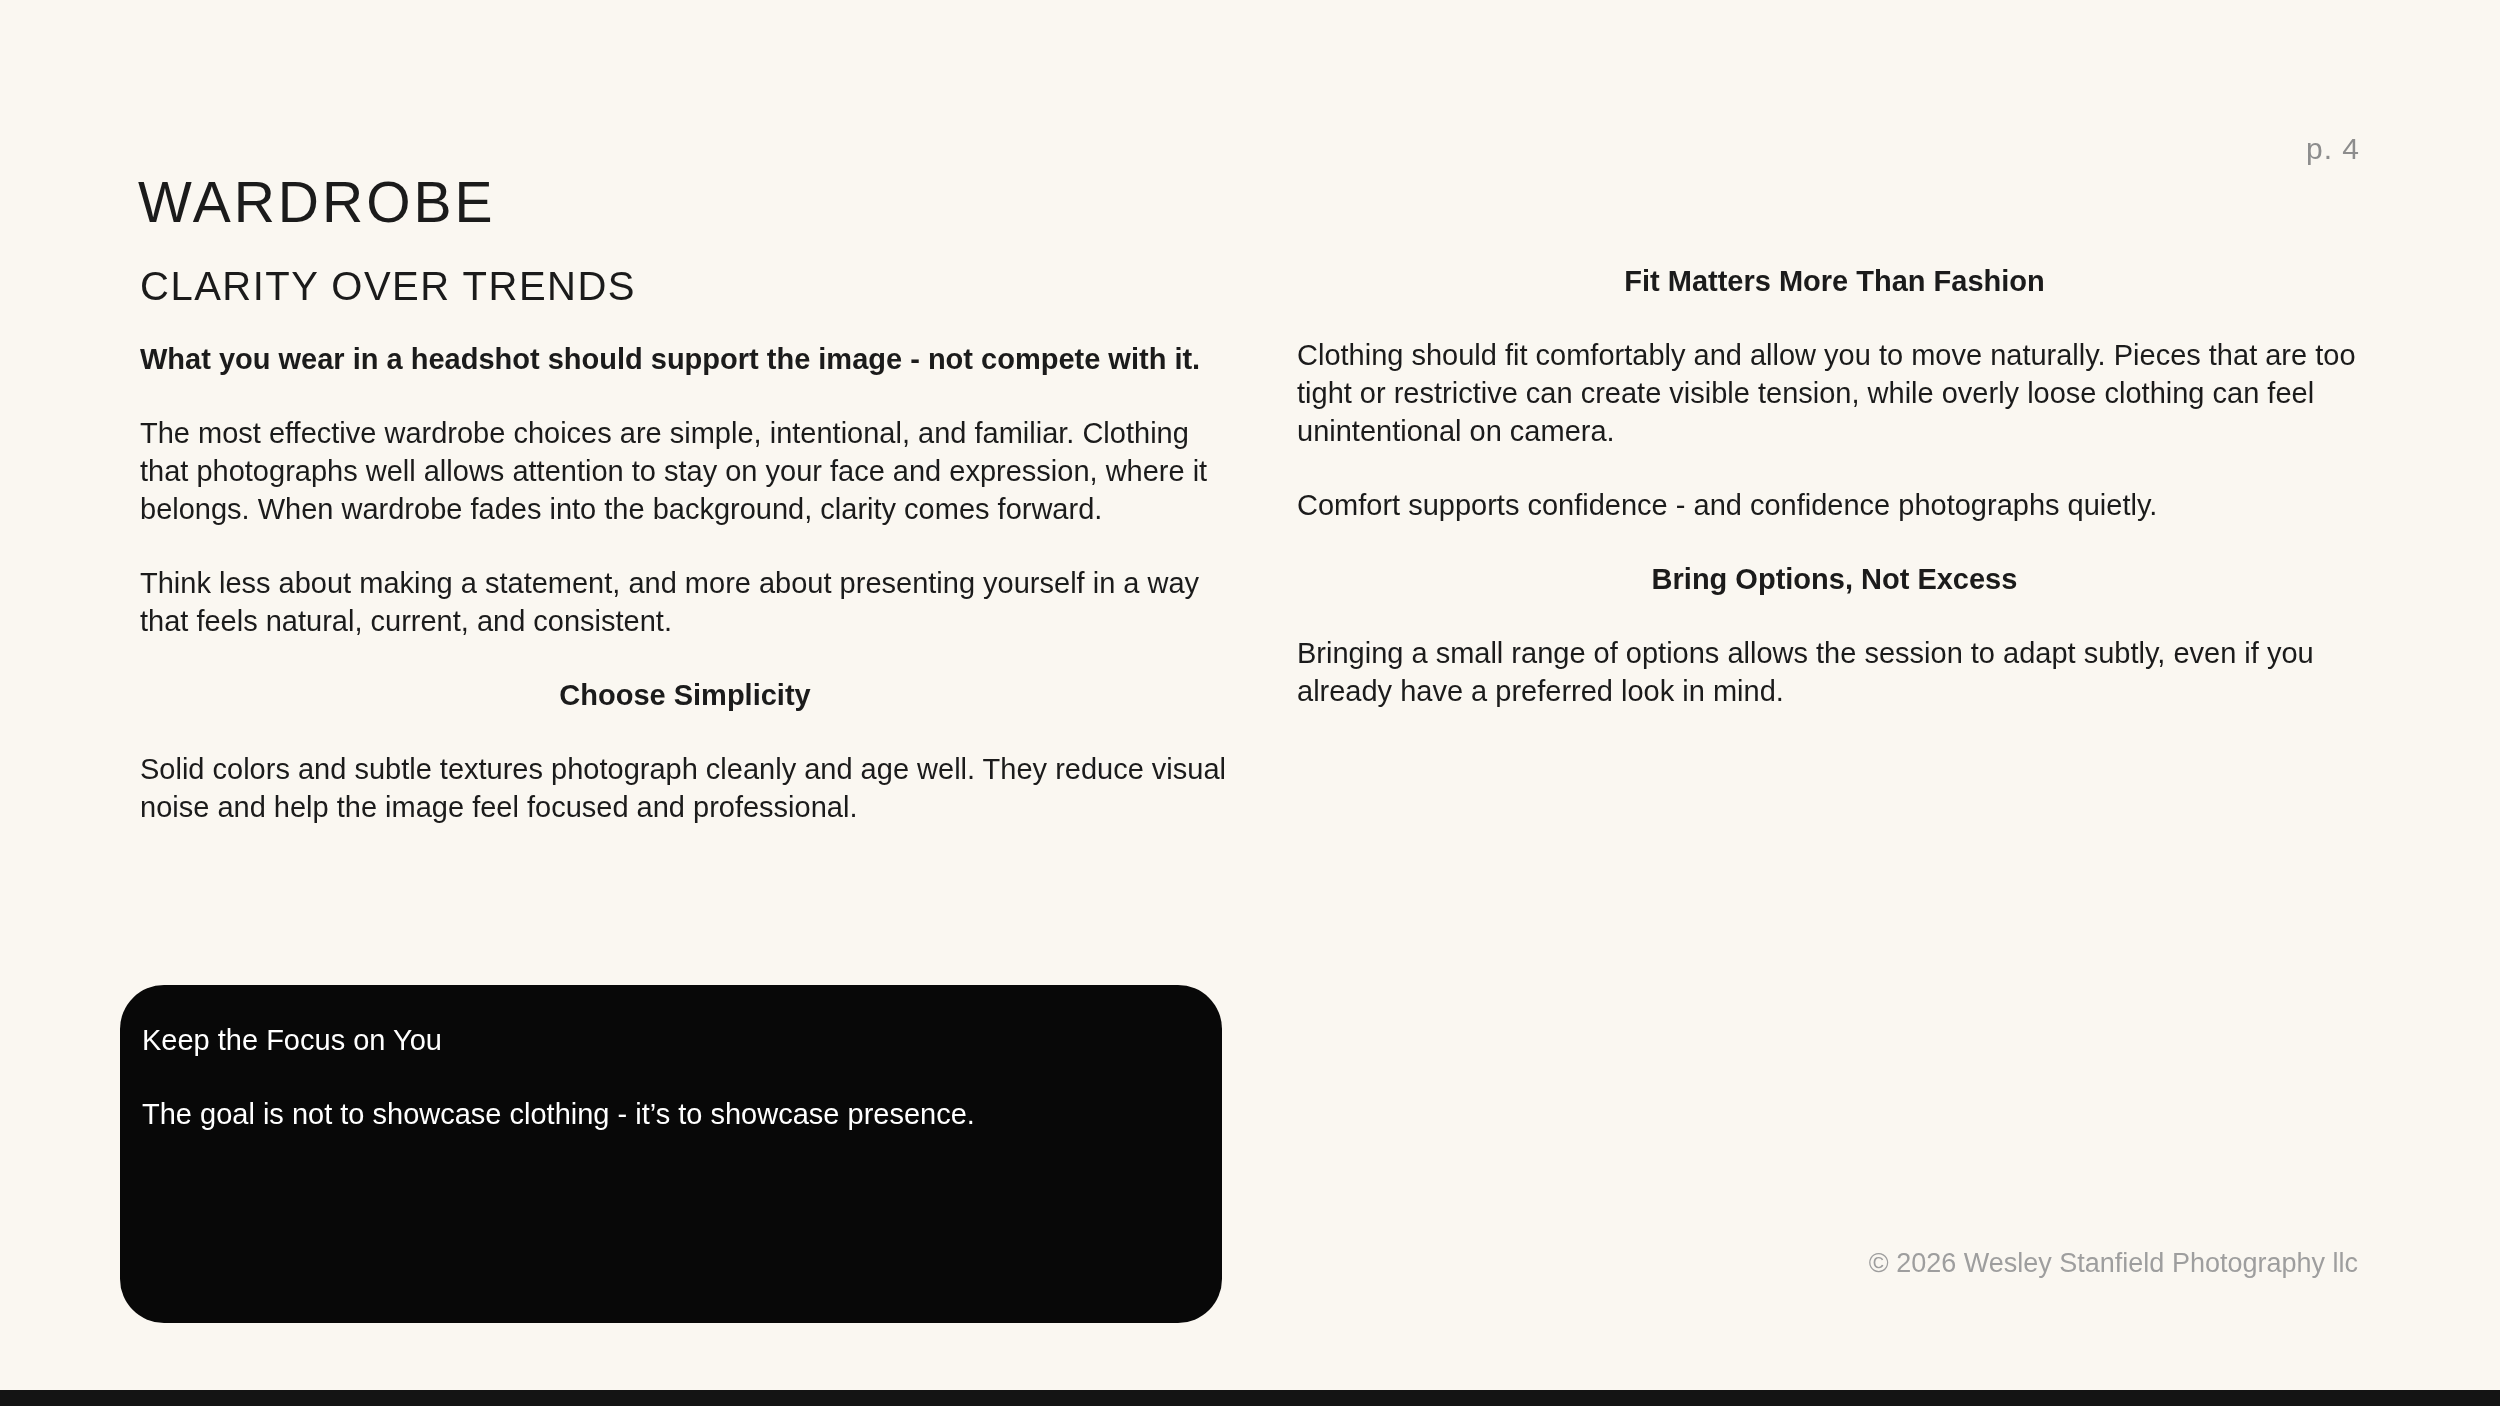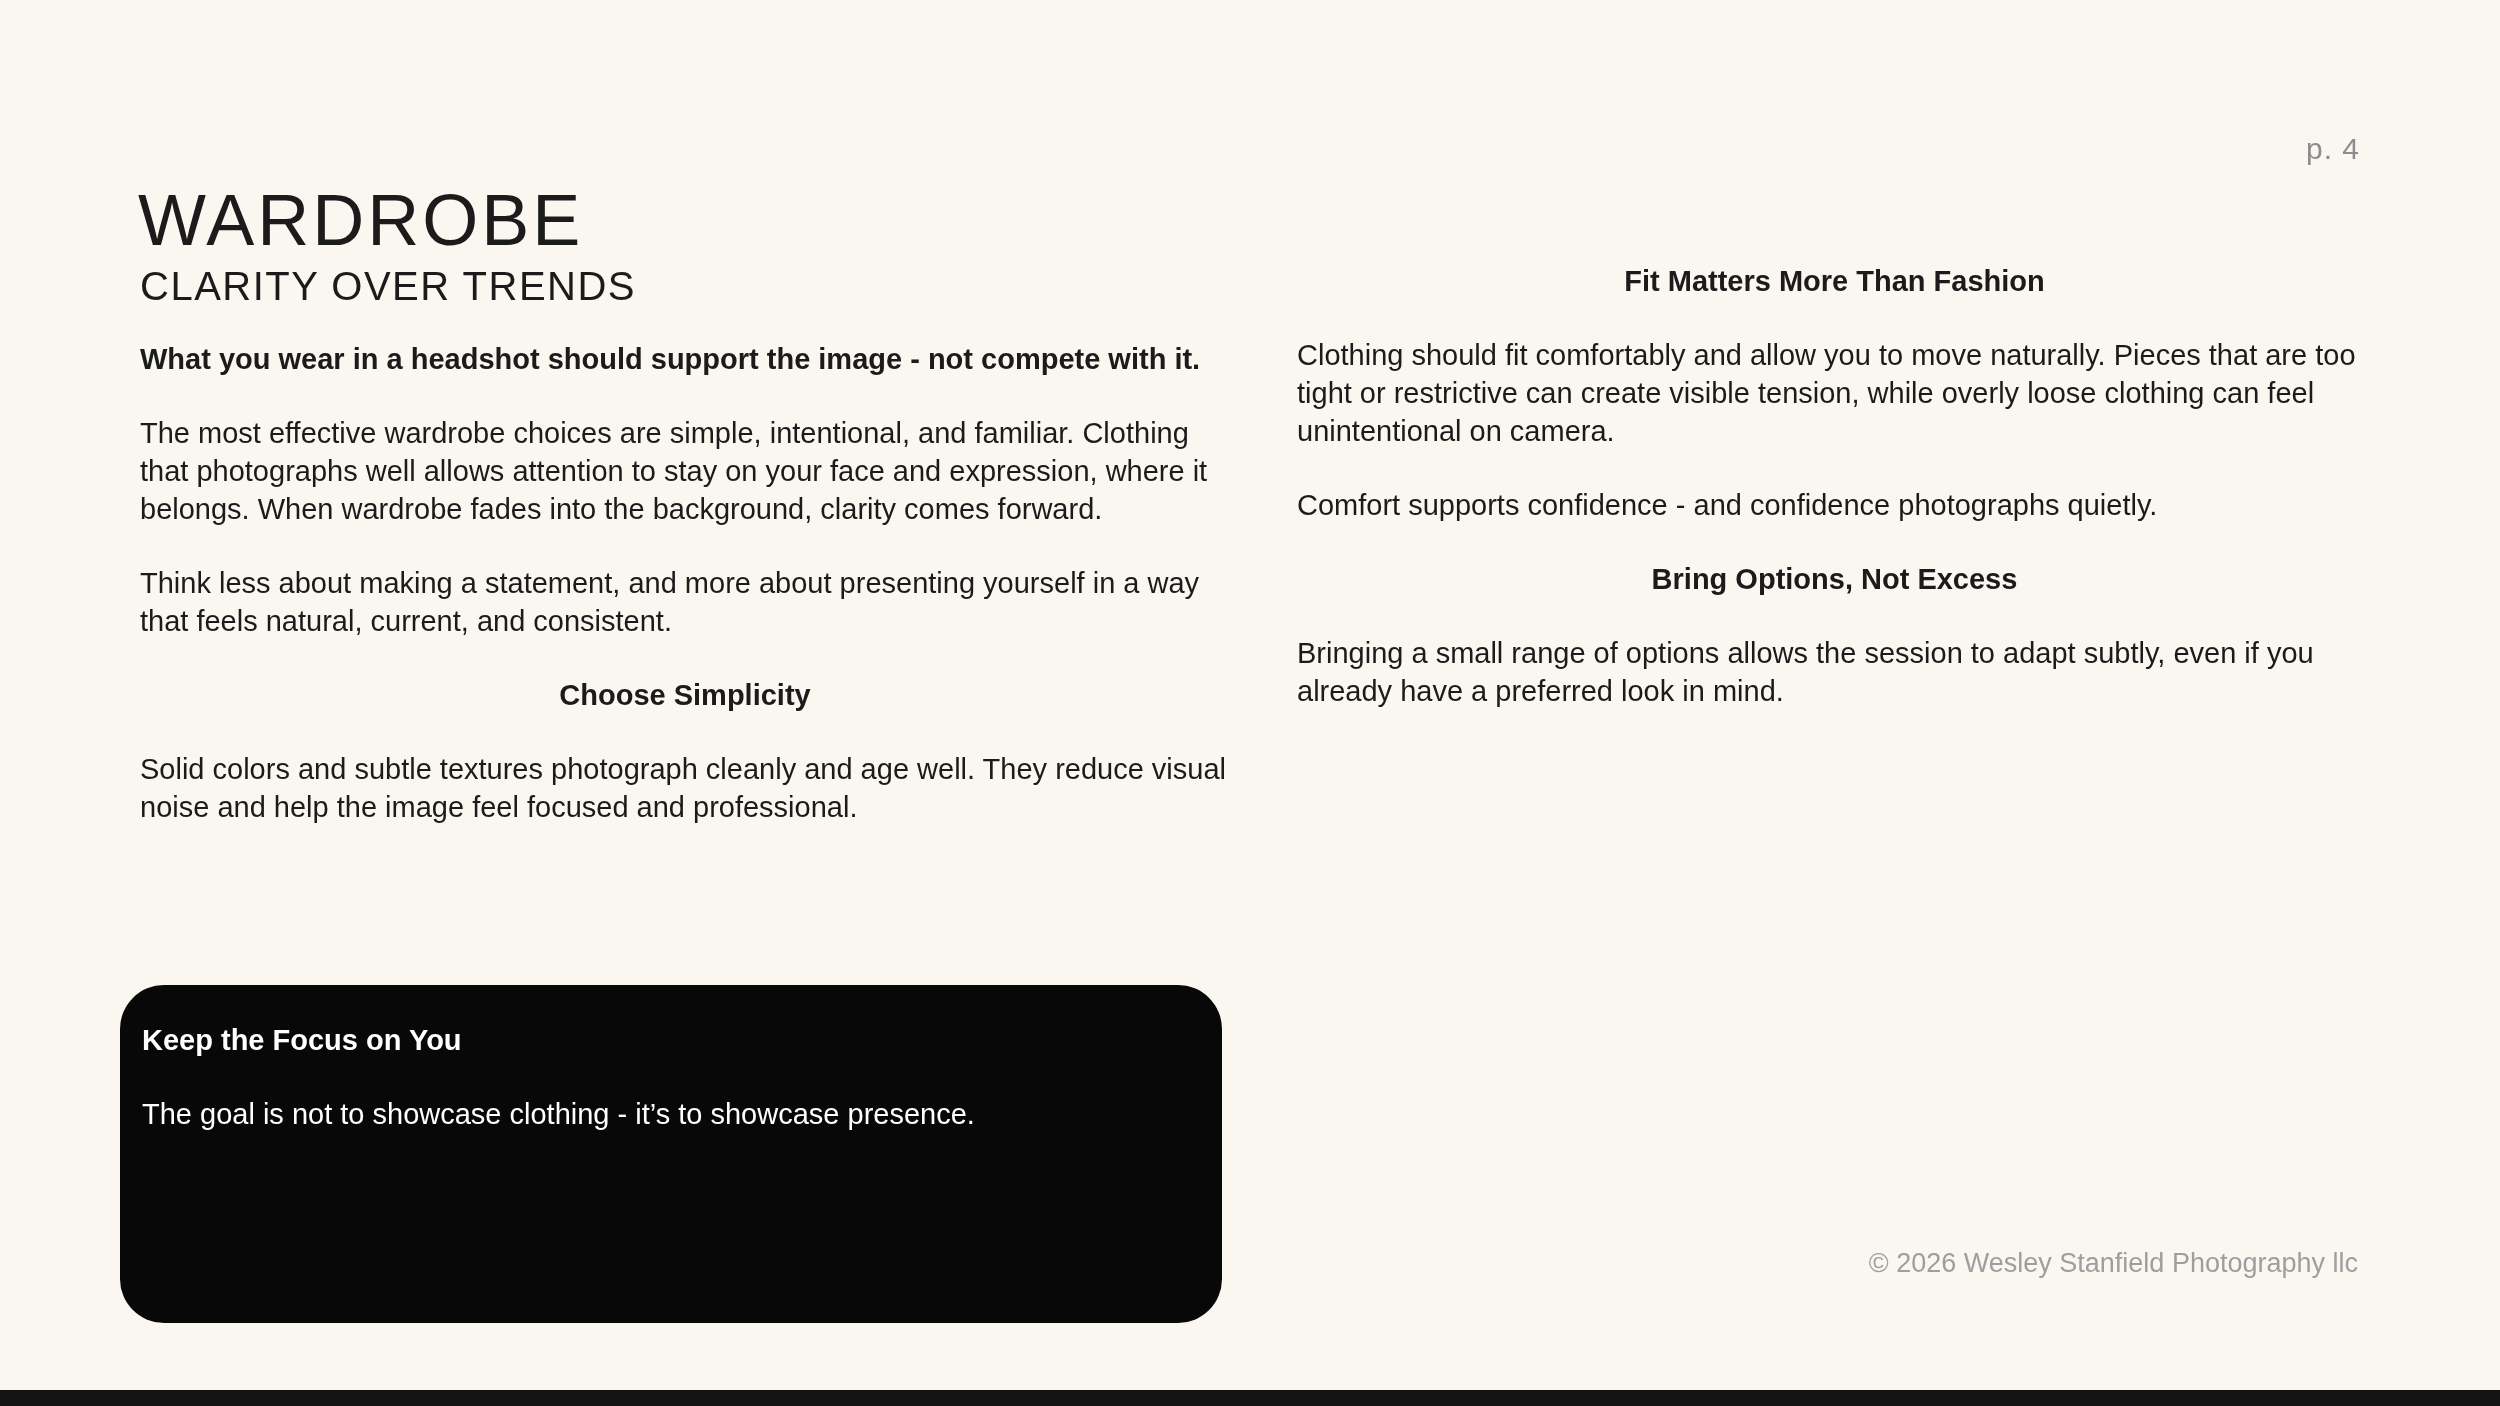--- a/index.html
+++ b/index.html
@@ -10,21 +10,21 @@
     position: relative;
     overflow: hidden;
     background: var(--background, #FAF7F1);
     color: var(--text, #1B1B1B);
     font-family: "Liberation Sans", sans-serif;
   }
   .title {
     position: absolute;
     left: 138px;
     top: 136px;
-    font-size: 72px;
+    font-size: 57px;
     line-height: 1;
     font-weight: 400;
     letter-spacing: 3px;
     color: var(--text, #1B1B1B);
   }
   .page-number {
     position: absolute;
     top: 132px;
     right: 140px;
     font-size: 30px;
@@ -55,21 +55,21 @@
     top: 985px;
     width: 1102px;
     min-height: 338px;
     background: var(--callout-bg, #080808);
     color: var(--callout-text, #FFFFFF);
     border-radius: 44px;
     padding: 36px 24px 38px 22px;
     font-size: 29px;
     line-height: 38px;
   }
-  .callout h3 { margin: 0 0 36px; font-size: 29px; font-weight: 700; line-height: 38px; }
+  .callout h3 { margin: 0 0 36px; font-size: 29px; font-weight: 400; line-height: 38px; }
   .callout p { margin: 0 0 36px; }
   .callout p:last-child { margin-bottom: 16px; }
   .footer {
     position: absolute;
     top: 1248px;
     right: 142px;
     font-size: 27px;
     color: var(--footer-muted, #9E9E9E);
   }
   .bottom-bar {

